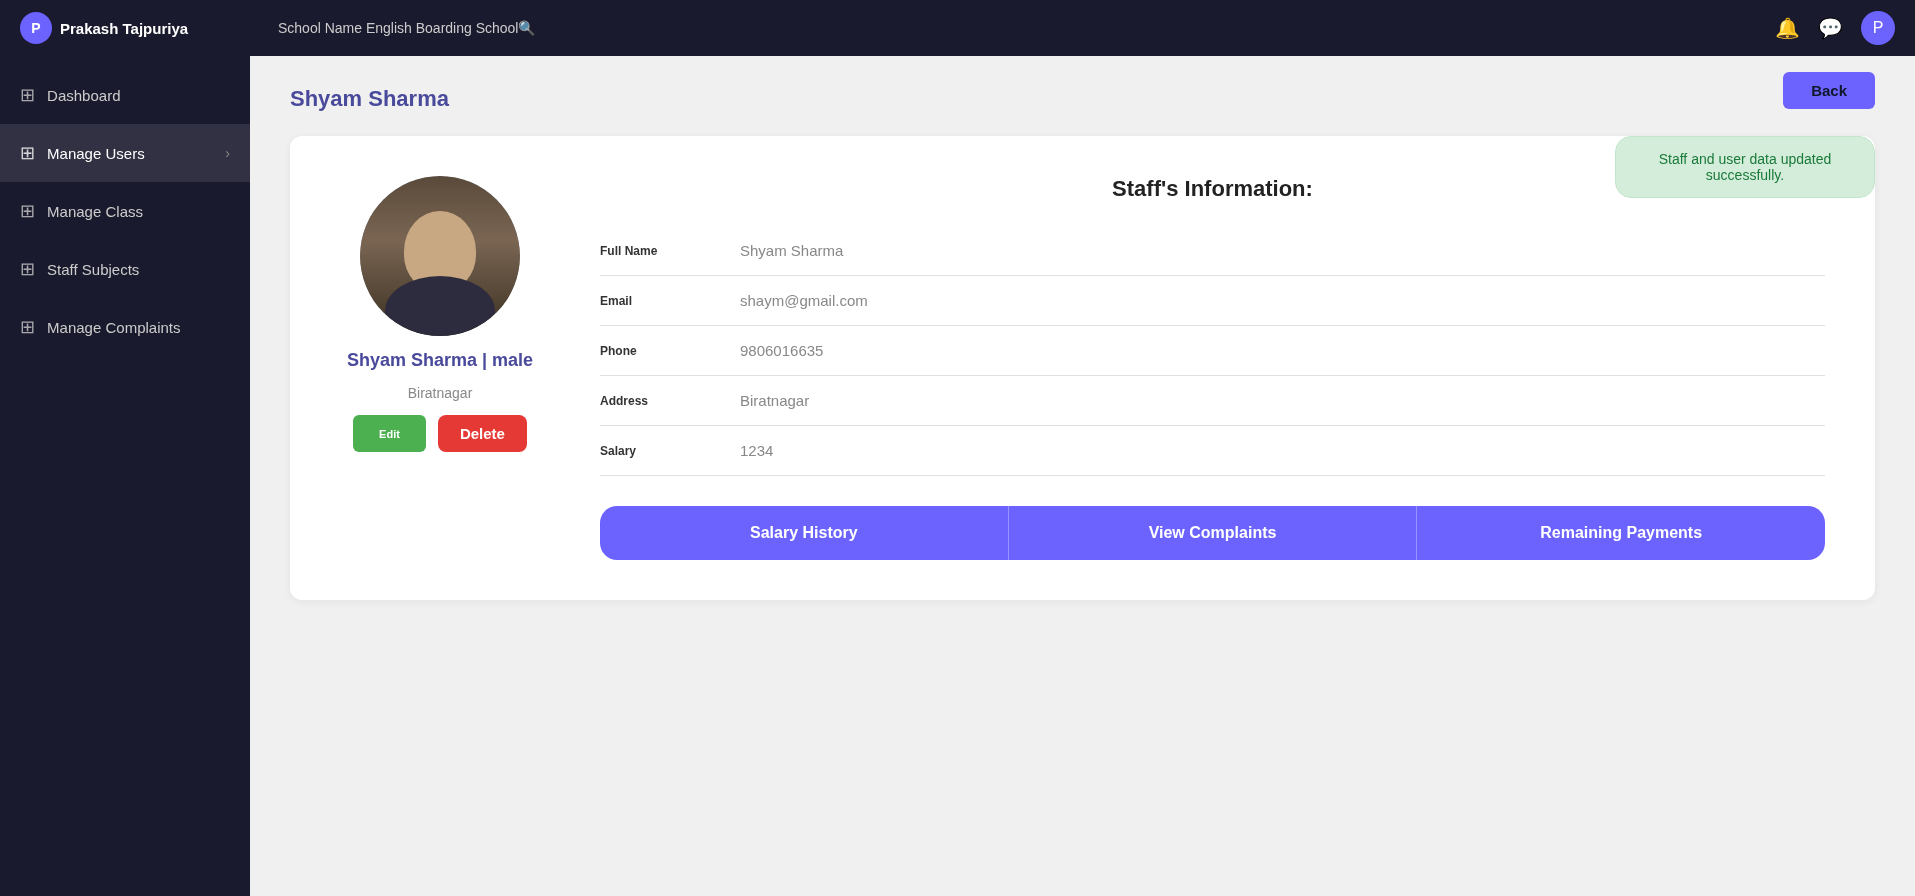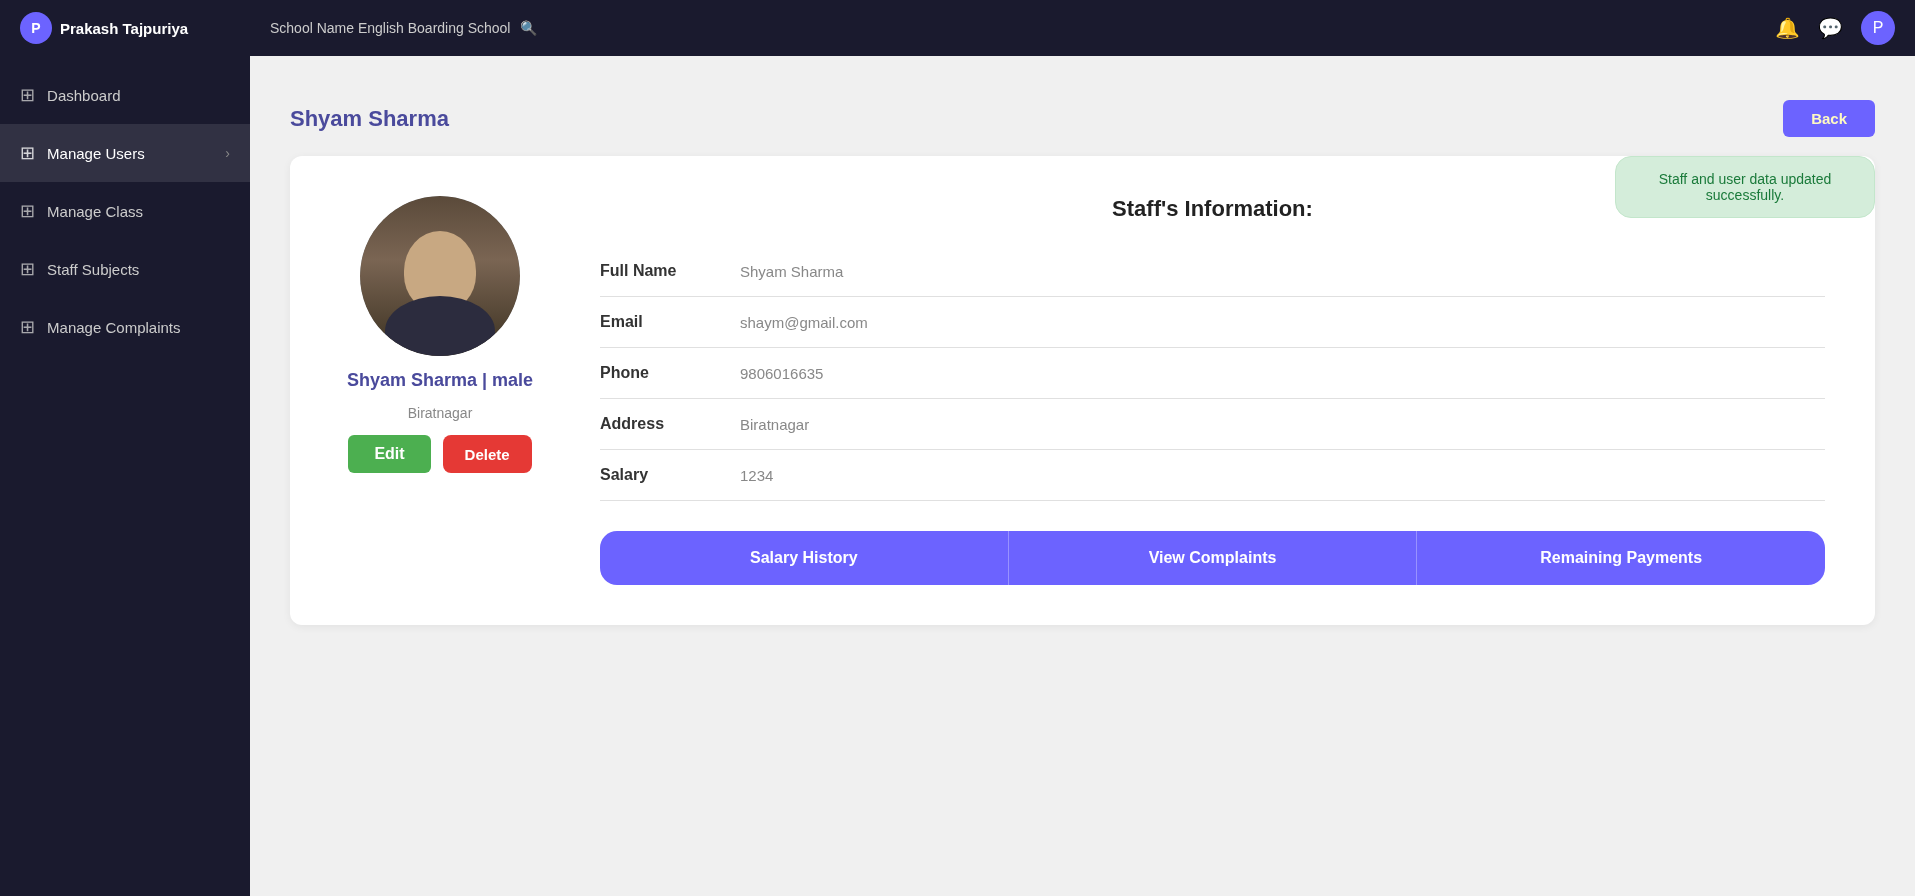--- a/index.html
+++ b/index.html
@@ -27,22 +27,22 @@
     .topnav-user-avatar {
       width: 32px; height: 32px;
       border-radius: 50%;
       background: #6c63ff;
       display: flex; align-items: center; justify-content: center;
       font-size: 14px; color: #fff; font-weight: bold;
     }
     .topnav-search {
       display: flex;
       align-items: center;
-      gap: 10px;
-      flex: 1;
+      flex: 1;
+      margin-left: 8px;
     }
     .topnav-search span {
       font-size: 14px;
       color: #ccc;
     }
     .search-icon-nav {
       color: #aaa;
       font-size: 18px;
       cursor: pointer;
     }
@@ -96,36 +96,35 @@
     .sidebar-item-label { flex: 1; }
     .sidebar-item-chevron { font-size: 14px; color: #888; }
 
     
     .main {
       flex: 1;
       background: #f0f0f0;
       overflow-y: auto;
       padding: 30px 40px;
       position: relative;
-      margin-top: 20px;
     }
 
     .page-title {
       font-size: 22px;
       font-weight: 600;
       color: #4a4a9c;
       margin-bottom: 24px;
     }
 
     .back-button {
       position: absolute;
-      top: 24px;
+      top: 16px;
       right: 40px;
       background: #6c63ff;
-      color: #fef9c3;
+      color: #0f172a;
       border: none;
       border-radius: 6px;
       padding: 10px 28px;
       font-size: 15px;
       font-weight: 600;
       cursor: pointer;
     }
 
     .success-toast {
       position: absolute;
@@ -214,21 +213,21 @@
       display: flex;
       gap: 12px;
     }
 
     .btn-edit {
       background: #4caf50;
       color: #fff;
       border: none;
       border-radius: 6px;
       padding: 10px 26px;
-      font-size: 16px;
+      font-size: 11px;
       font-weight: 600;
       cursor: pointer;
     }
     .btn-delete {
       background: #e53935;
       color: #fff;
       border: none;
       border-radius: 8px;
       padding: 10px 22px;
       font-size: 15px;
@@ -251,21 +250,21 @@
     }
     .info-row {
       display: flex;
       align-items: center;
       padding: 16px 0;
       border-bottom: 1px solid #e0e0e0;
       gap: 20px;
     }
     .info-row:last-of-type { border-bottom: none; }
     .info-label {
-      font-size: 16px;
+      font-size: 12px;
       font-weight: 600;
       color: #333;
       min-width: 120px;
     }
     .info-value {
       font-size: 15px;
       color: #888;
     }
 
     .staff-bottom-buttons {

